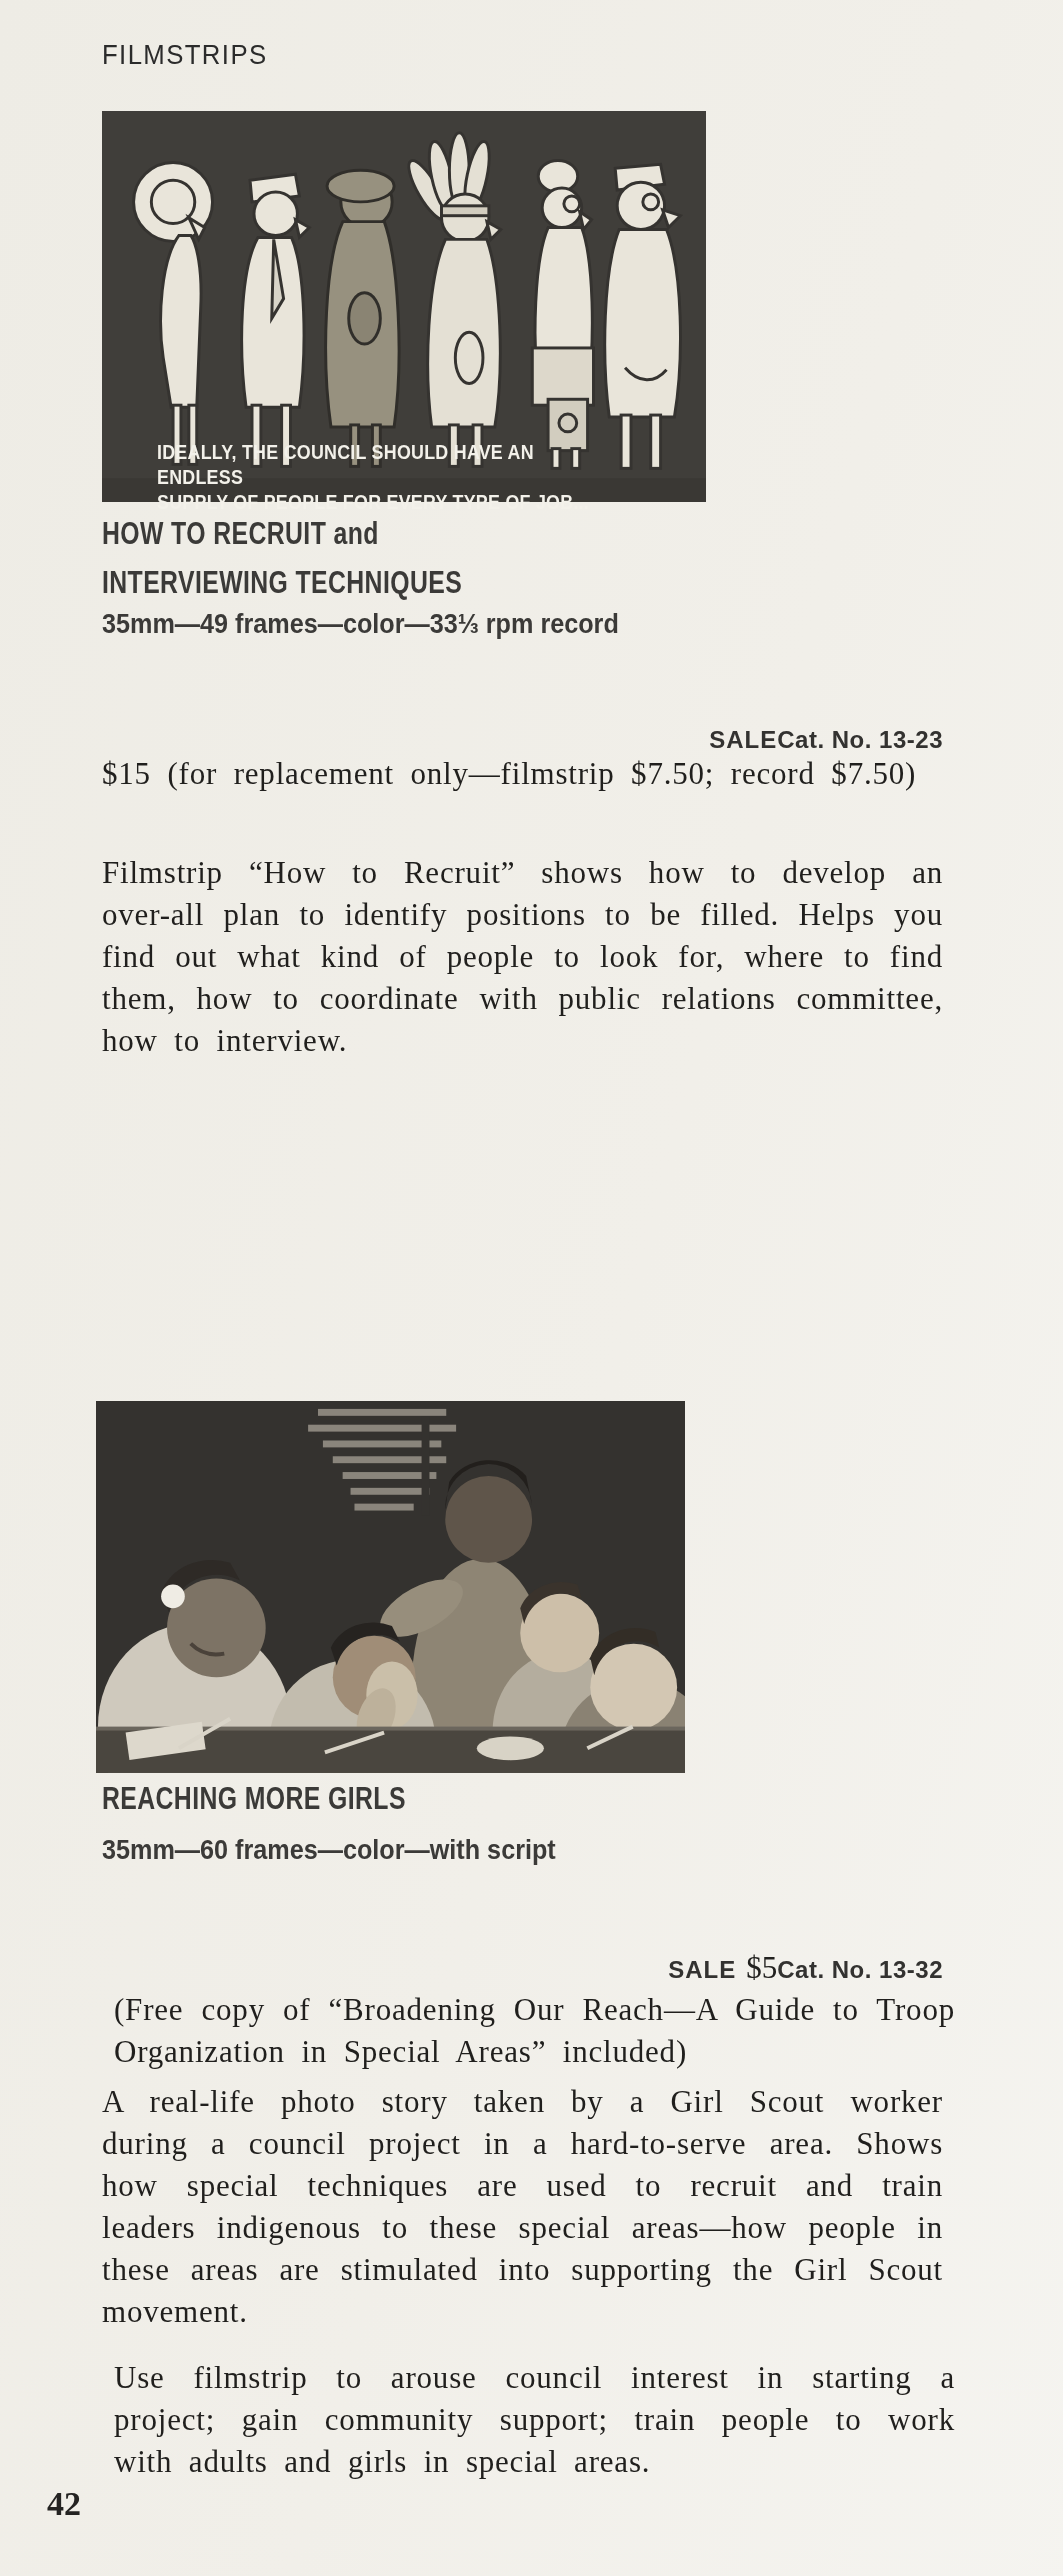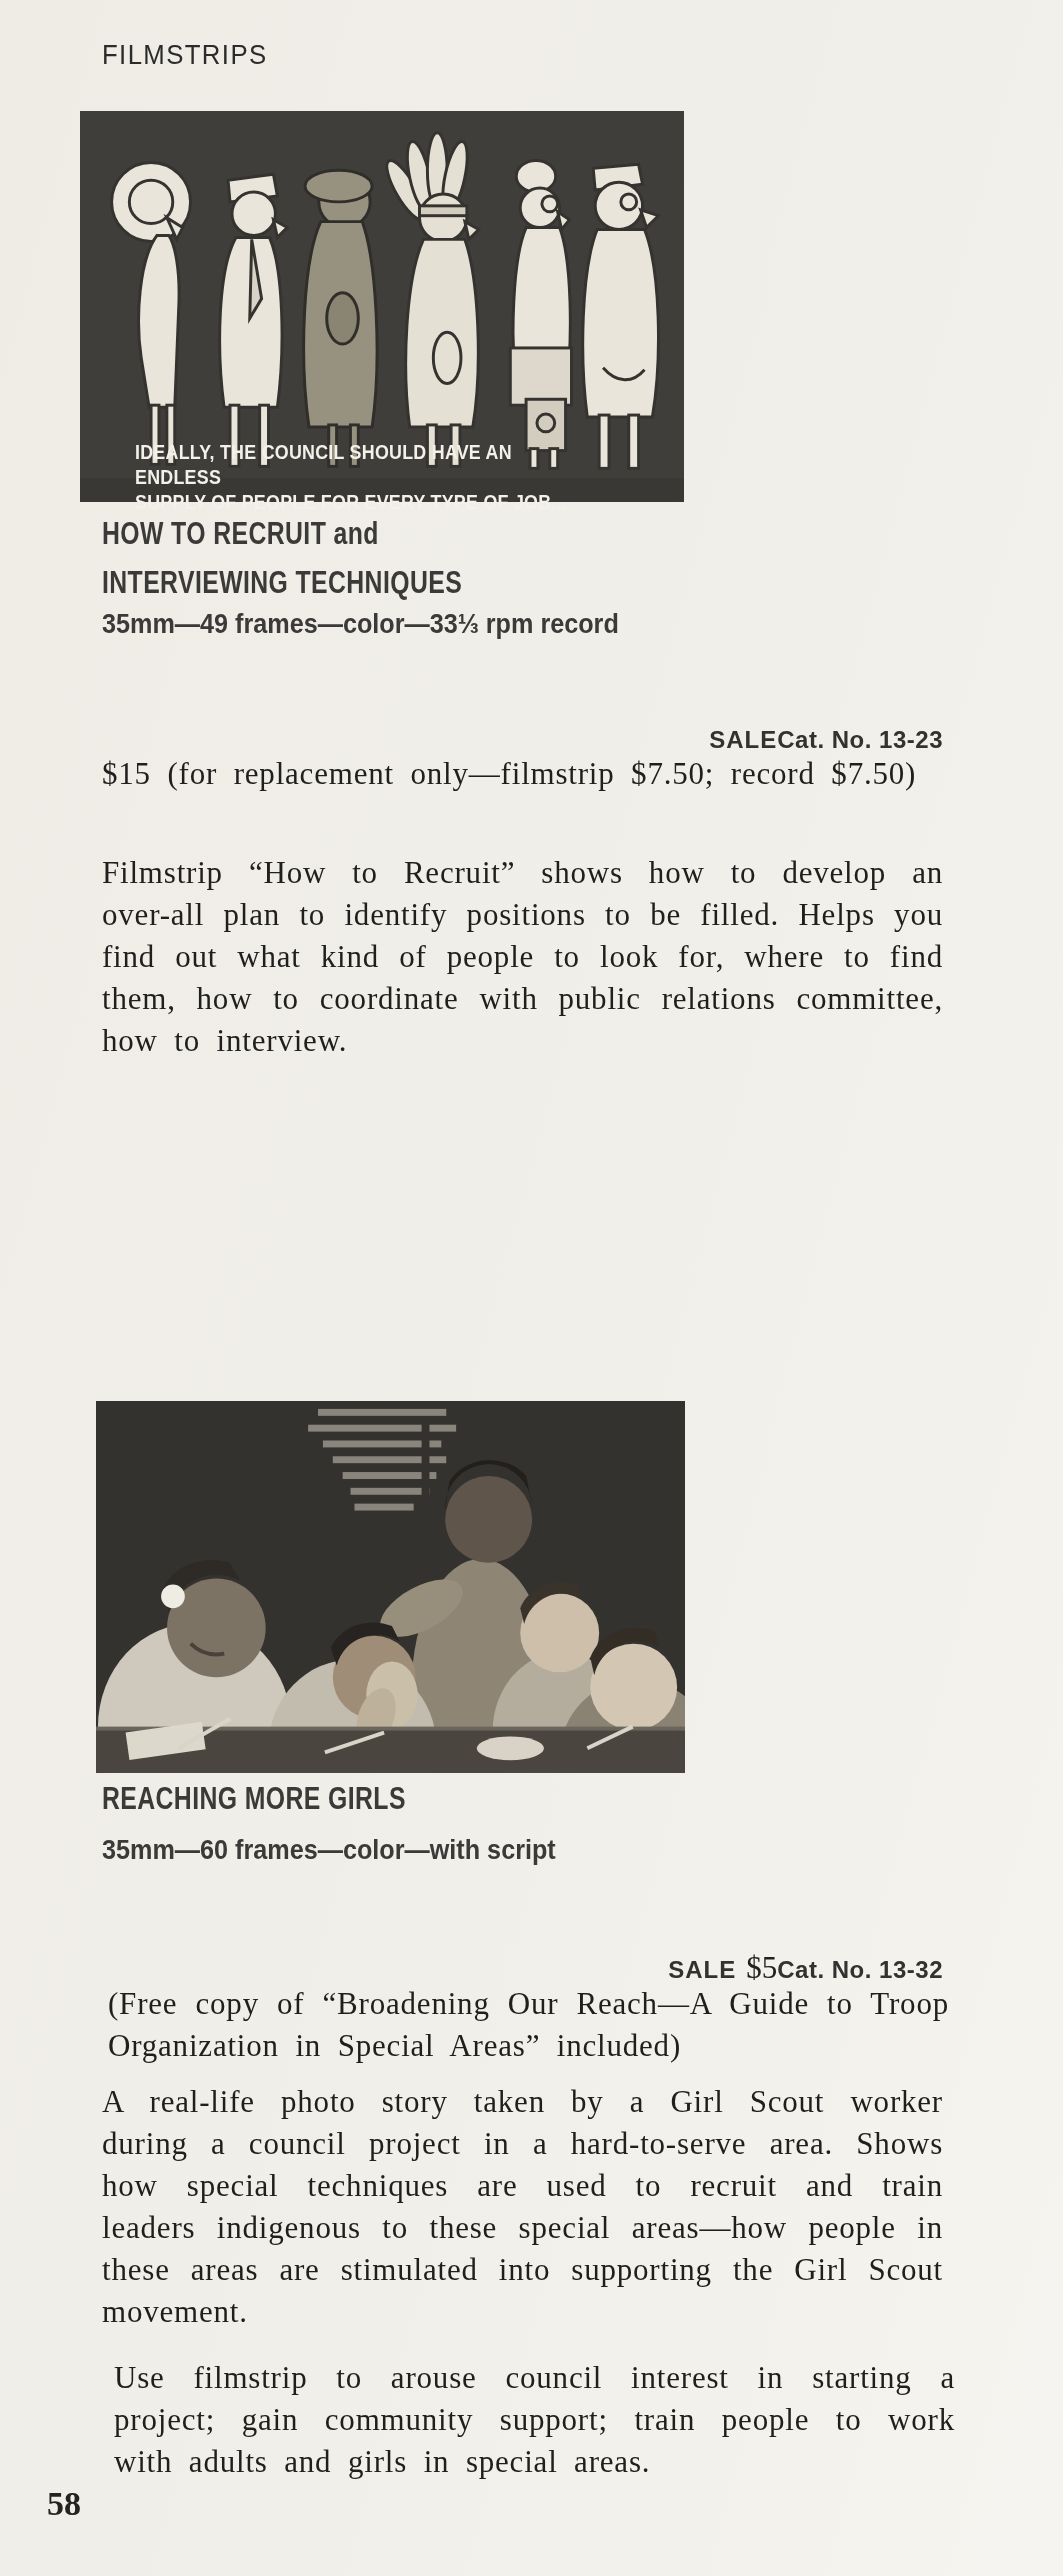--- a/index.html
+++ b/index.html
@@ -12,21 +12,21 @@
     color:#1f1e1c;
     padding-left:33px;
   }
   .hdr{
     position:absolute;left:102px;top:39px;
     font-size:28px;font-weight:400;letter-spacing:1.5px;
     color:#2b2b2b;
     transform:scaleX(0.92);transform-origin:left;
   }
   .figbox{
-    position:absolute;left:80px;top:111px;width:604px;height:391px;
+    position:absolute;left:102px;top:111px;width:604px;height:391px;
     background:#403e3a;
   }
   .figbox svg{display:block;width:100%;height:100%;}
   .figcaption{
     position:absolute;left:55px;top:328px;width:533px;
     color:#f3f1ea;font-weight:700;font-size:21px;line-height:25px;
     letter-spacing:0.3px;
     transform:scaleX(0.85);transform-origin:left;
     font-family:"Liberation Sans",sans-serif;
   }
@@ -241,20 +241,20 @@
   <div class="spec" style="top:1834px;">35mm—60 frames—color—with script</div>
 
   <div class="salerow" style="top:1950px;">
     <span class="sale-left">
       <span class="salelabel">SALE</span>
       <span class="saleprice">$5</span>
     </span>
     <span class="catno">Cat. No. 13-32</span>
   </div>
 
-  <p class="body" style="top:1977px;margin:6px;">(Free copy of “Broadening Our Reach—A Guide to Troop Organization in Special Areas” included)</p>
+  <p class="body" style="top:1977px;margin:12px;">(Free copy of “Broadening Our Reach—A Guide to Troop Organization in Special Areas” included)</p>
   <p class="body" style="top:2081px;margin:0;">A real-life photo story taken by a Girl Scout worker during a council project in a hard-to-serve area. Shows how special techniques are used to recruit and train leaders indigenous to these special areas—how people in these areas are stimulated into supporting the Girl Scout movement.</p>
   <p class="body" style="top:2345px;margin:12px;">Use filmstrip to arouse council interest in starting a project; gain community support; train people to work with adults and girls in special areas.</p>
 
-  <div class="pagenum">58</div>
+  <div class="pagenum">42</div>
 
 </div>
 
 
 </body></html>

